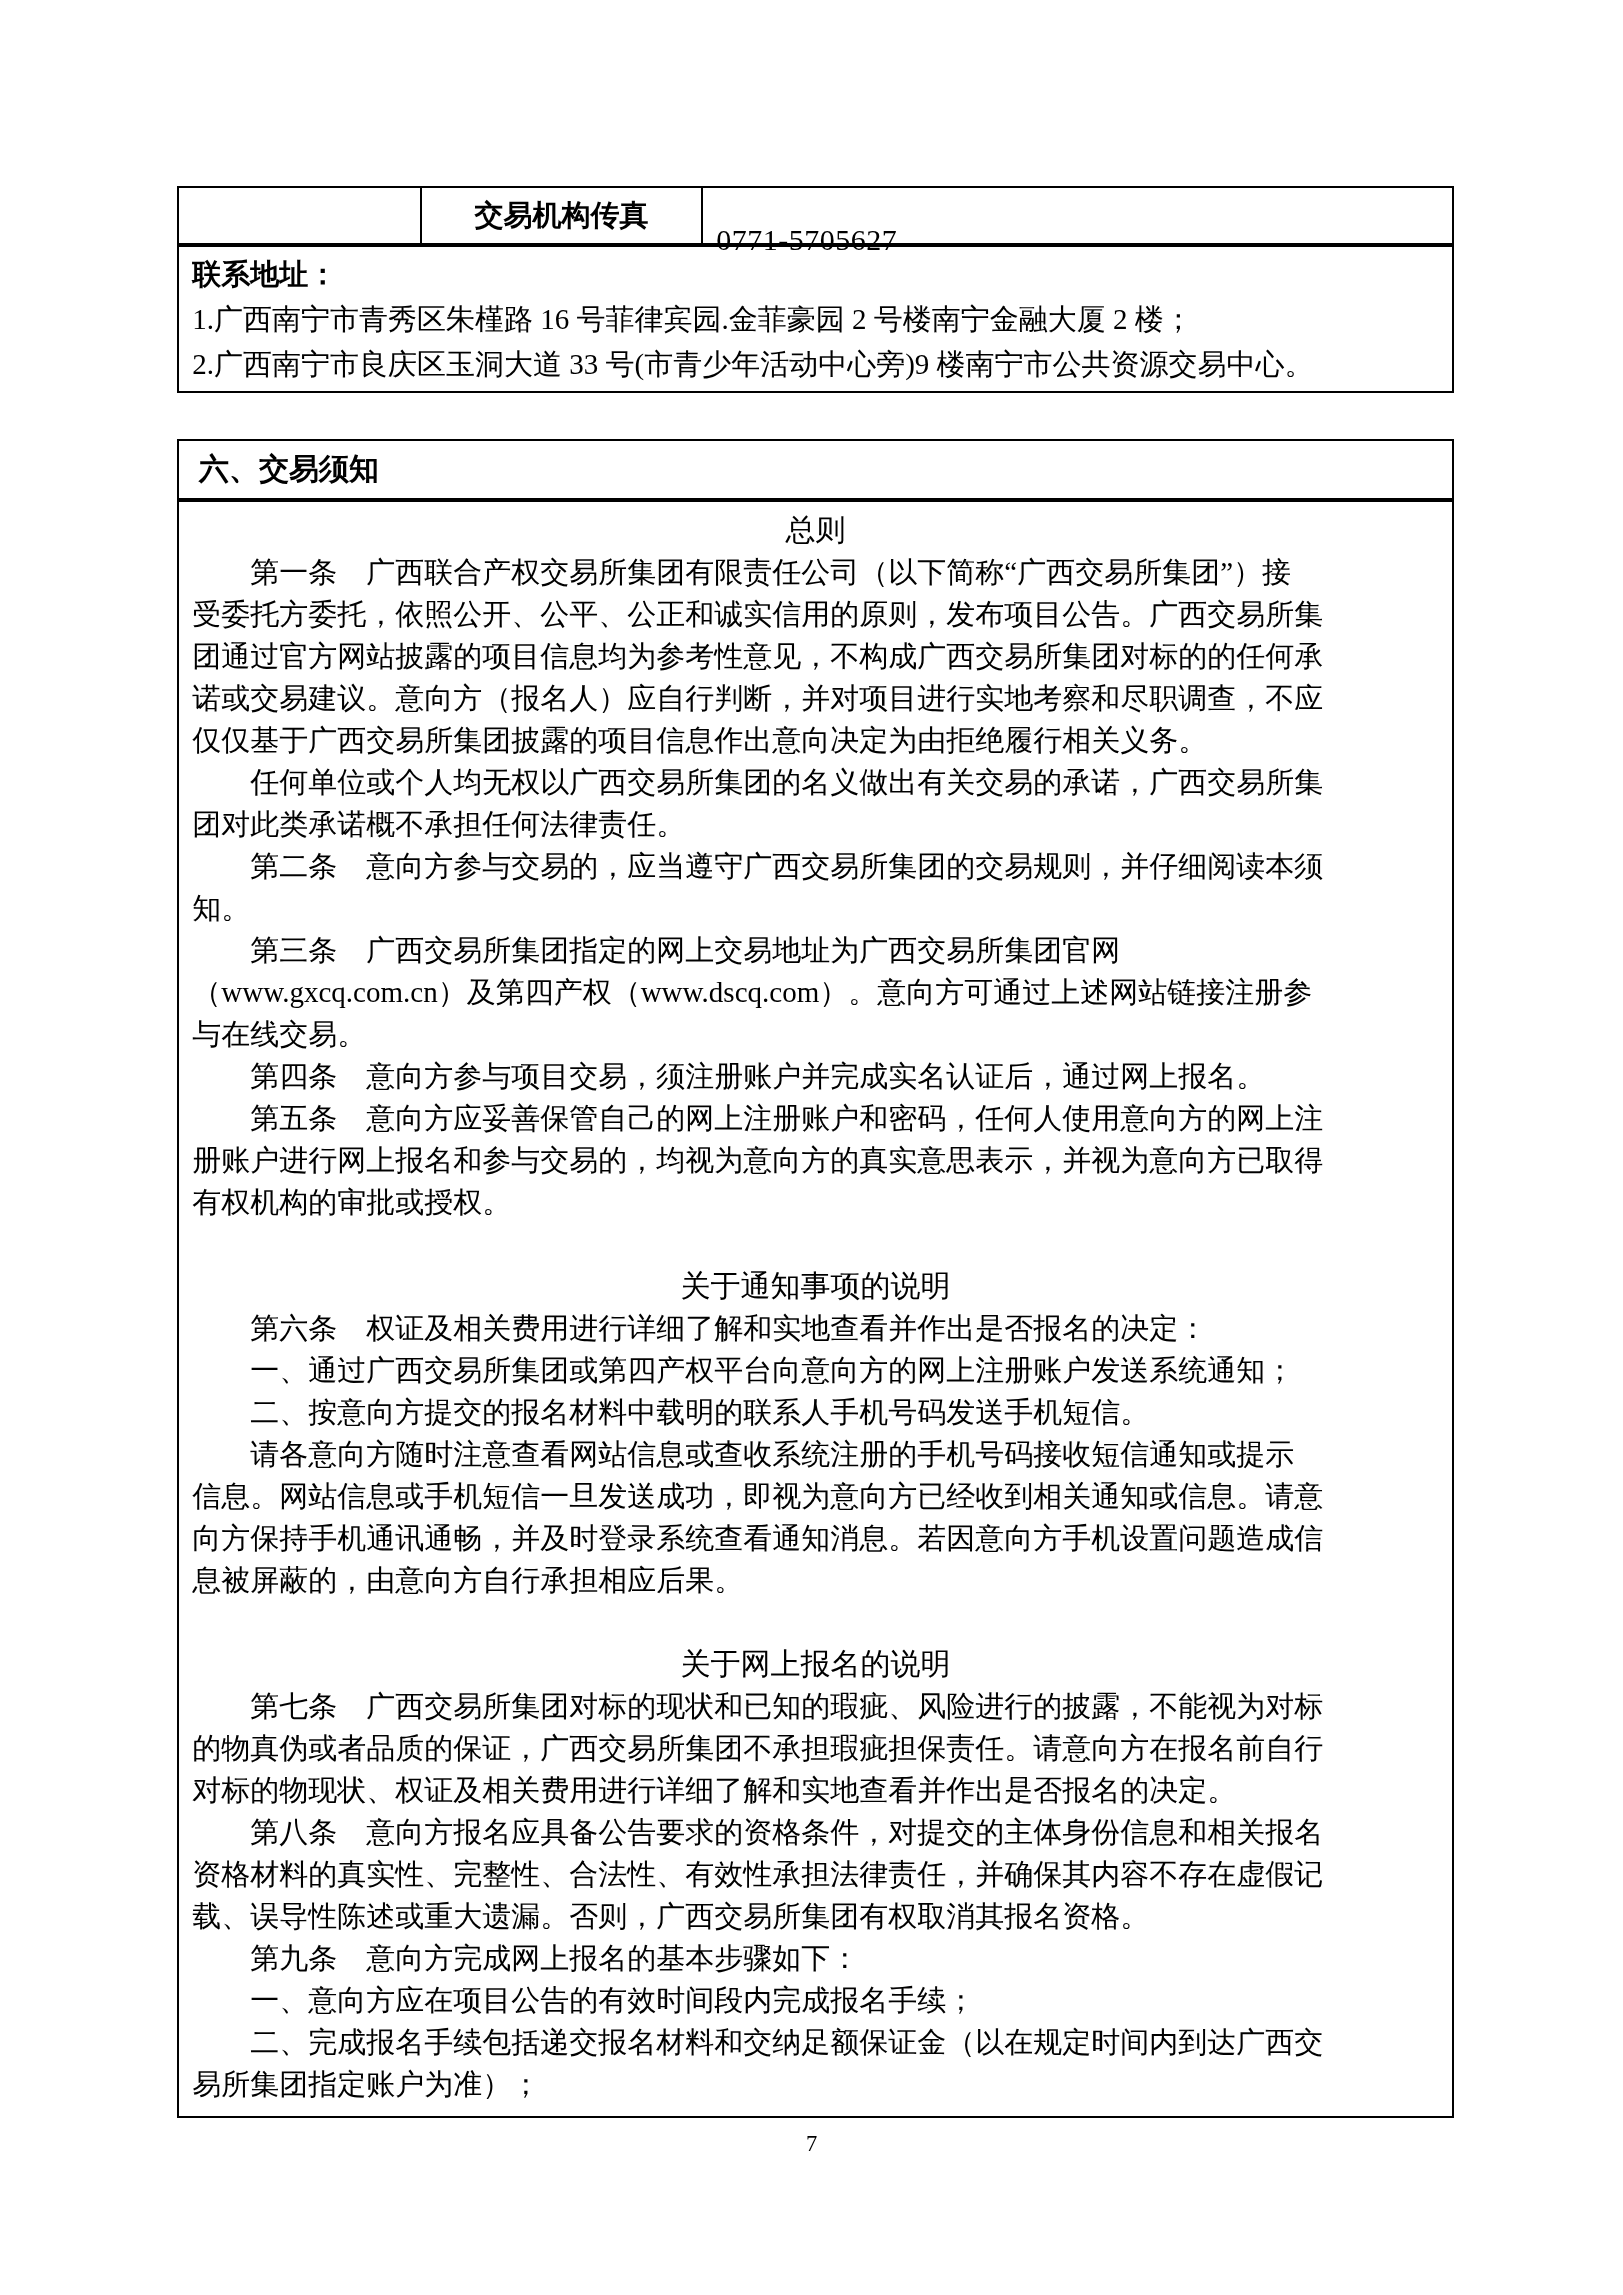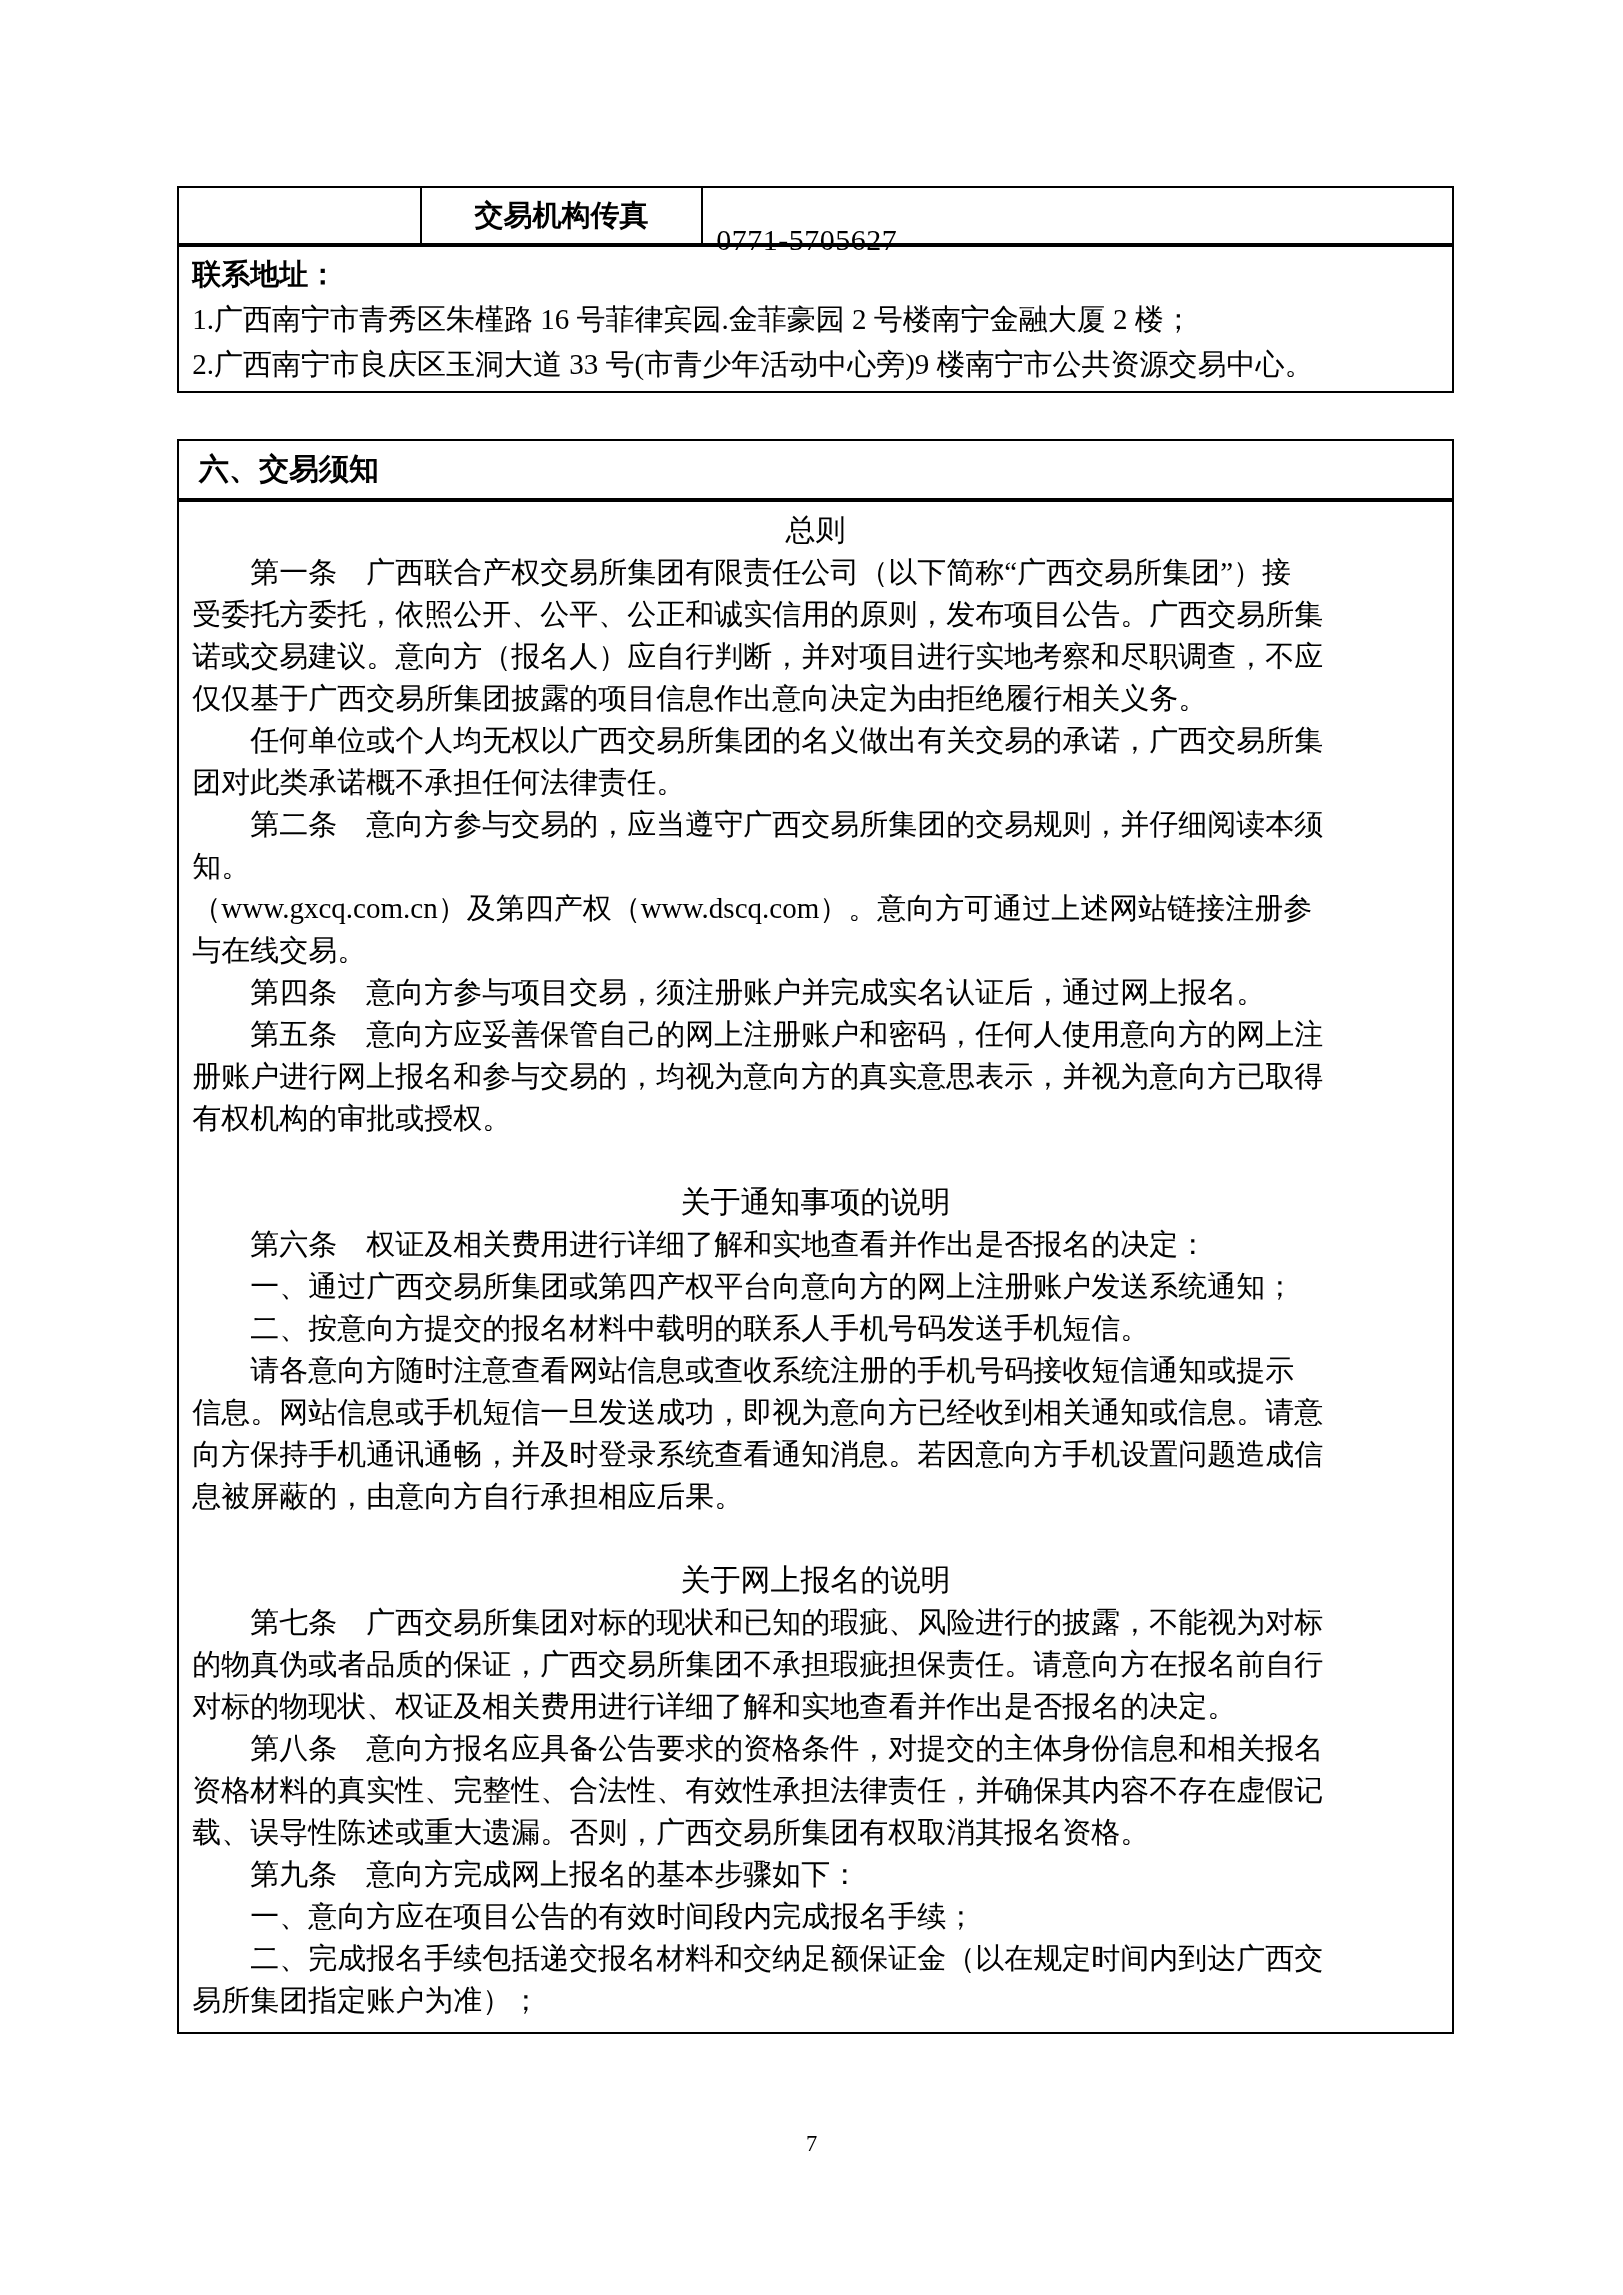--- a/index.html
+++ b/index.html
@@ -116,26 +116,28 @@
           <div class="addr-line">2.广西南宁市良庆区玉洞大道 33 号(市青少年活动中心旁)9 楼南宁市公共资源交易中心。</div>
         </div>
     </div>
 
     <div class="notice-header">六、交易须知</div>
 
     <div class="notice-body" id="notice-body">
         <div class="body-line heading">总则</div>
         <div class="body-line">　　第一条　广西联合产权交易所集团有限责任公司（以下简称“广西交易所集团”）接</div>
         <div class="body-line">受委托方委托，依照公开、公平、公正和诚实信用的原则，发布项目公告。广西交易所集</div>
+        <div class="body-line">团通过官方网站披露的项目信息均为参考性意见，不构成广西交易所集团对标的的任何承</div>
         <div class="body-line">诺或交易建议。意向方（报名人）应自行判断，并对项目进行实地考察和尽职调查，不应</div>
         <div class="body-line">仅仅基于广西交易所集团披露的项目信息作出意向决定为由拒绝履行相关义务。</div>
         <div class="body-line">　　任何单位或个人均无权以广西交易所集团的名义做出有关交易的承诺，广西交易所集</div>
         <div class="body-line">团对此类承诺概不承担任何法律责任。</div>
         <div class="body-line">　　第二条　意向方参与交易的，应当遵守广西交易所集团的交易规则，并仔细阅读本须</div>
         <div class="body-line">知。</div>
+        <div class="body-line">　　第三条　广西交易所集团指定的网上交易地址为广西交易所集团官网</div>
         <div class="body-line">（www.gxcq.com.cn）及第四产权（www.dscq.com）。意向方可通过上述网站链接注册参</div>
         <div class="body-line">与在线交易。</div>
         <div class="body-line">　　第四条　意向方参与项目交易，须注册账户并完成实名认证后，通过网上报名。</div>
         <div class="body-line">　　第五条　意向方应妥善保管自己的网上注册账户和密码，任何人使用意向方的网上注</div>
         <div class="body-line">册账户进行网上报名和参与交易的，均视为意向方的真实意思表示，并视为意向方已取得</div>
         <div class="body-line">有权机构的审批或授权。</div>
         <div class="body-line"></div>
         <div class="body-line heading">关于通知事项的说明</div>
         <div class="body-line">　　第六条　权证及相关费用进行详细了解和实地查看并作出是否报名的决定：</div>
         <div class="body-line">　　一、通过广西交易所集团或第四产权平台向意向方的网上注册账户发送系统通知；</div>

